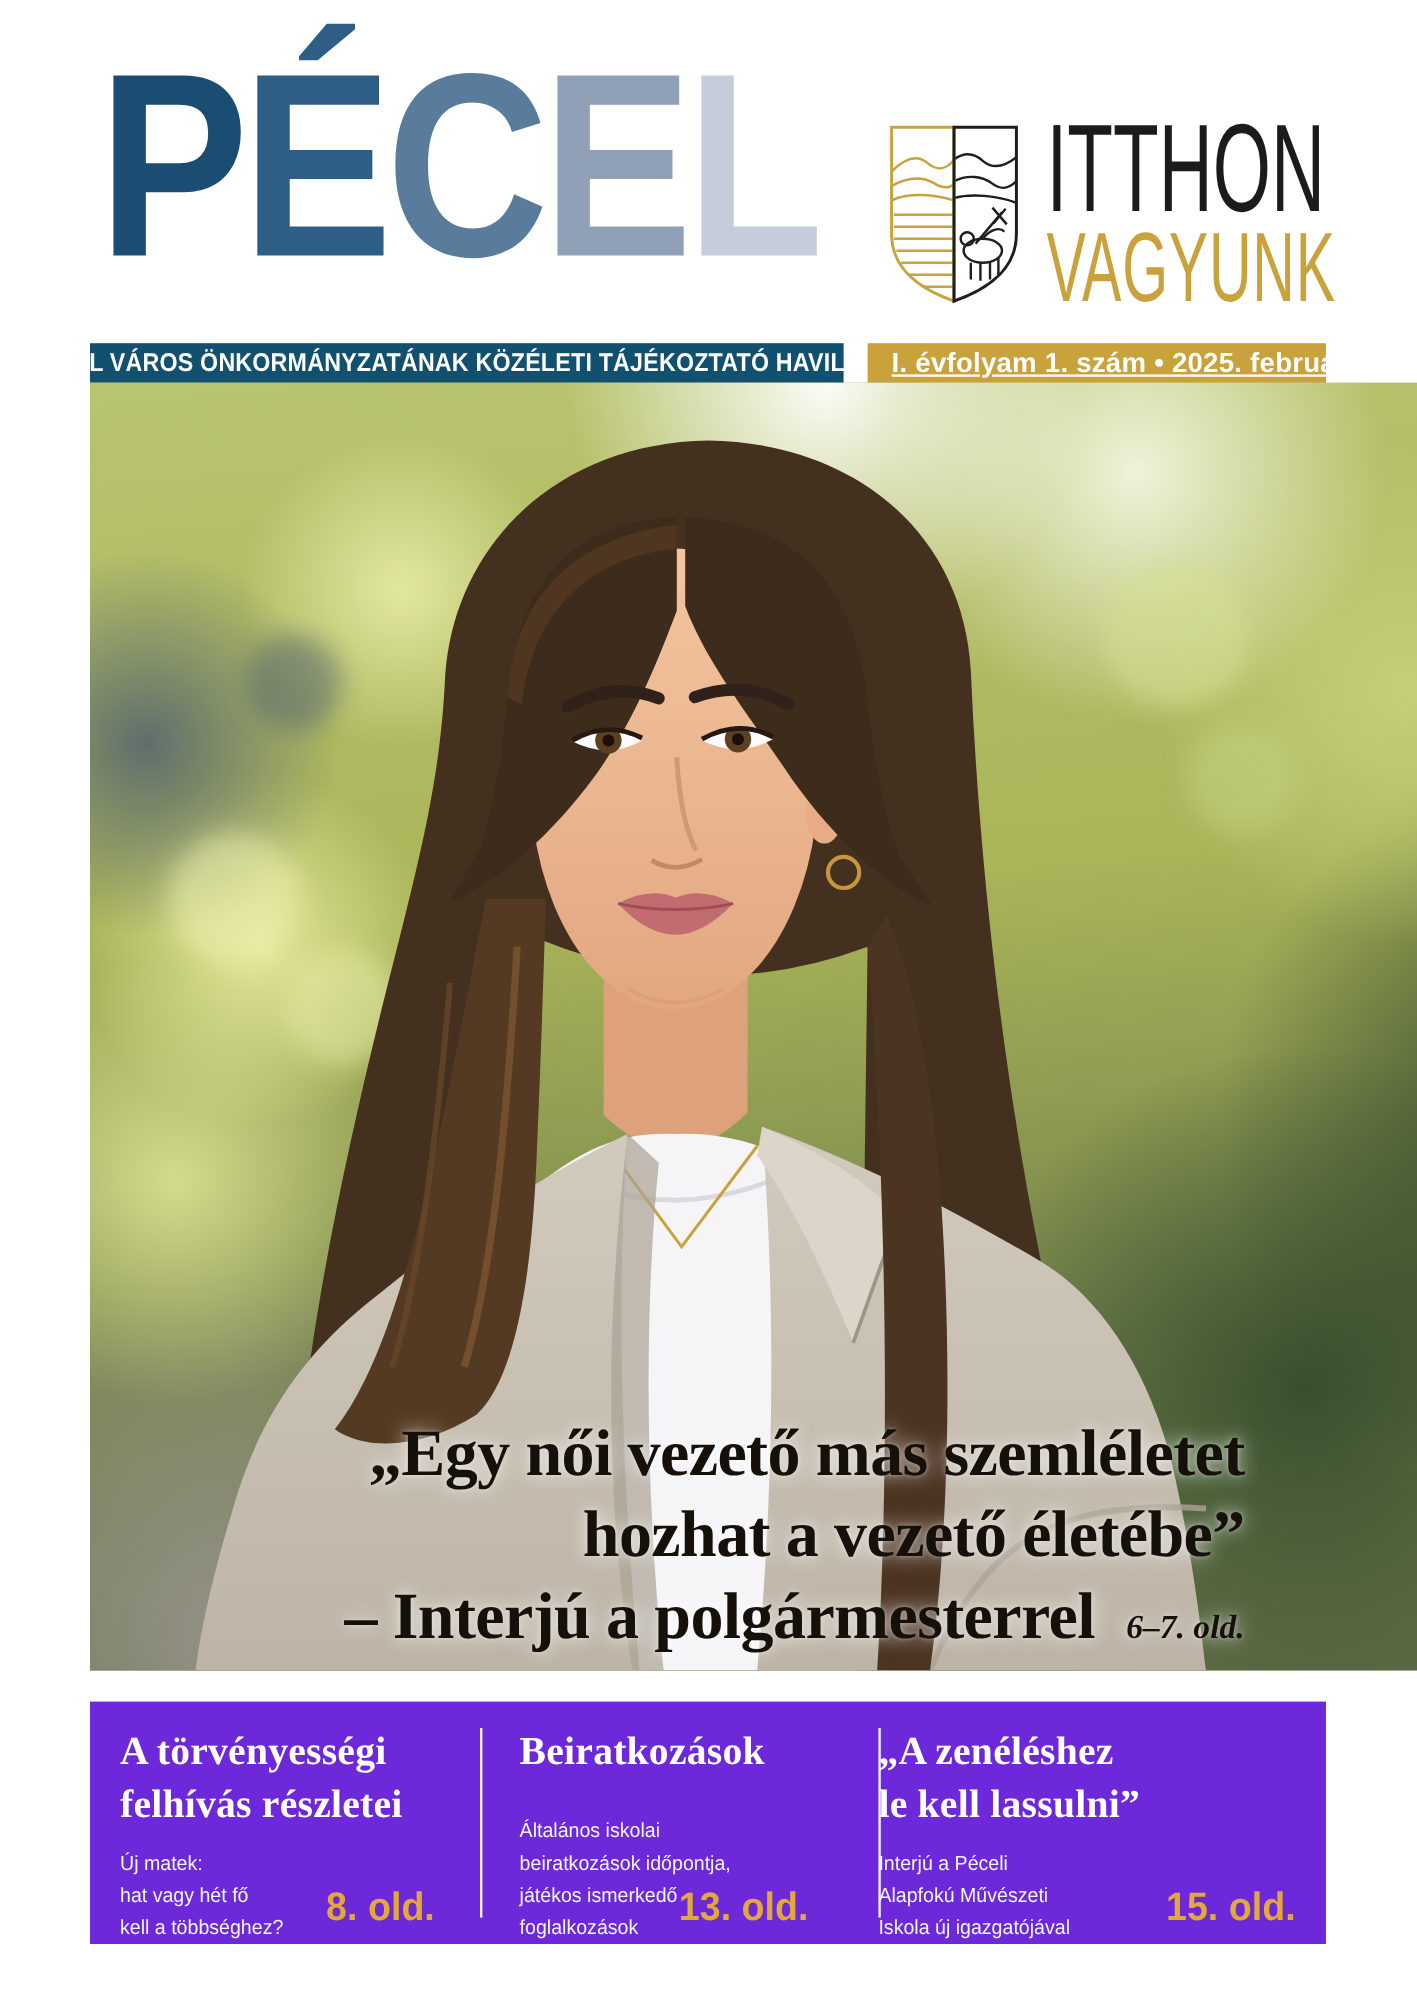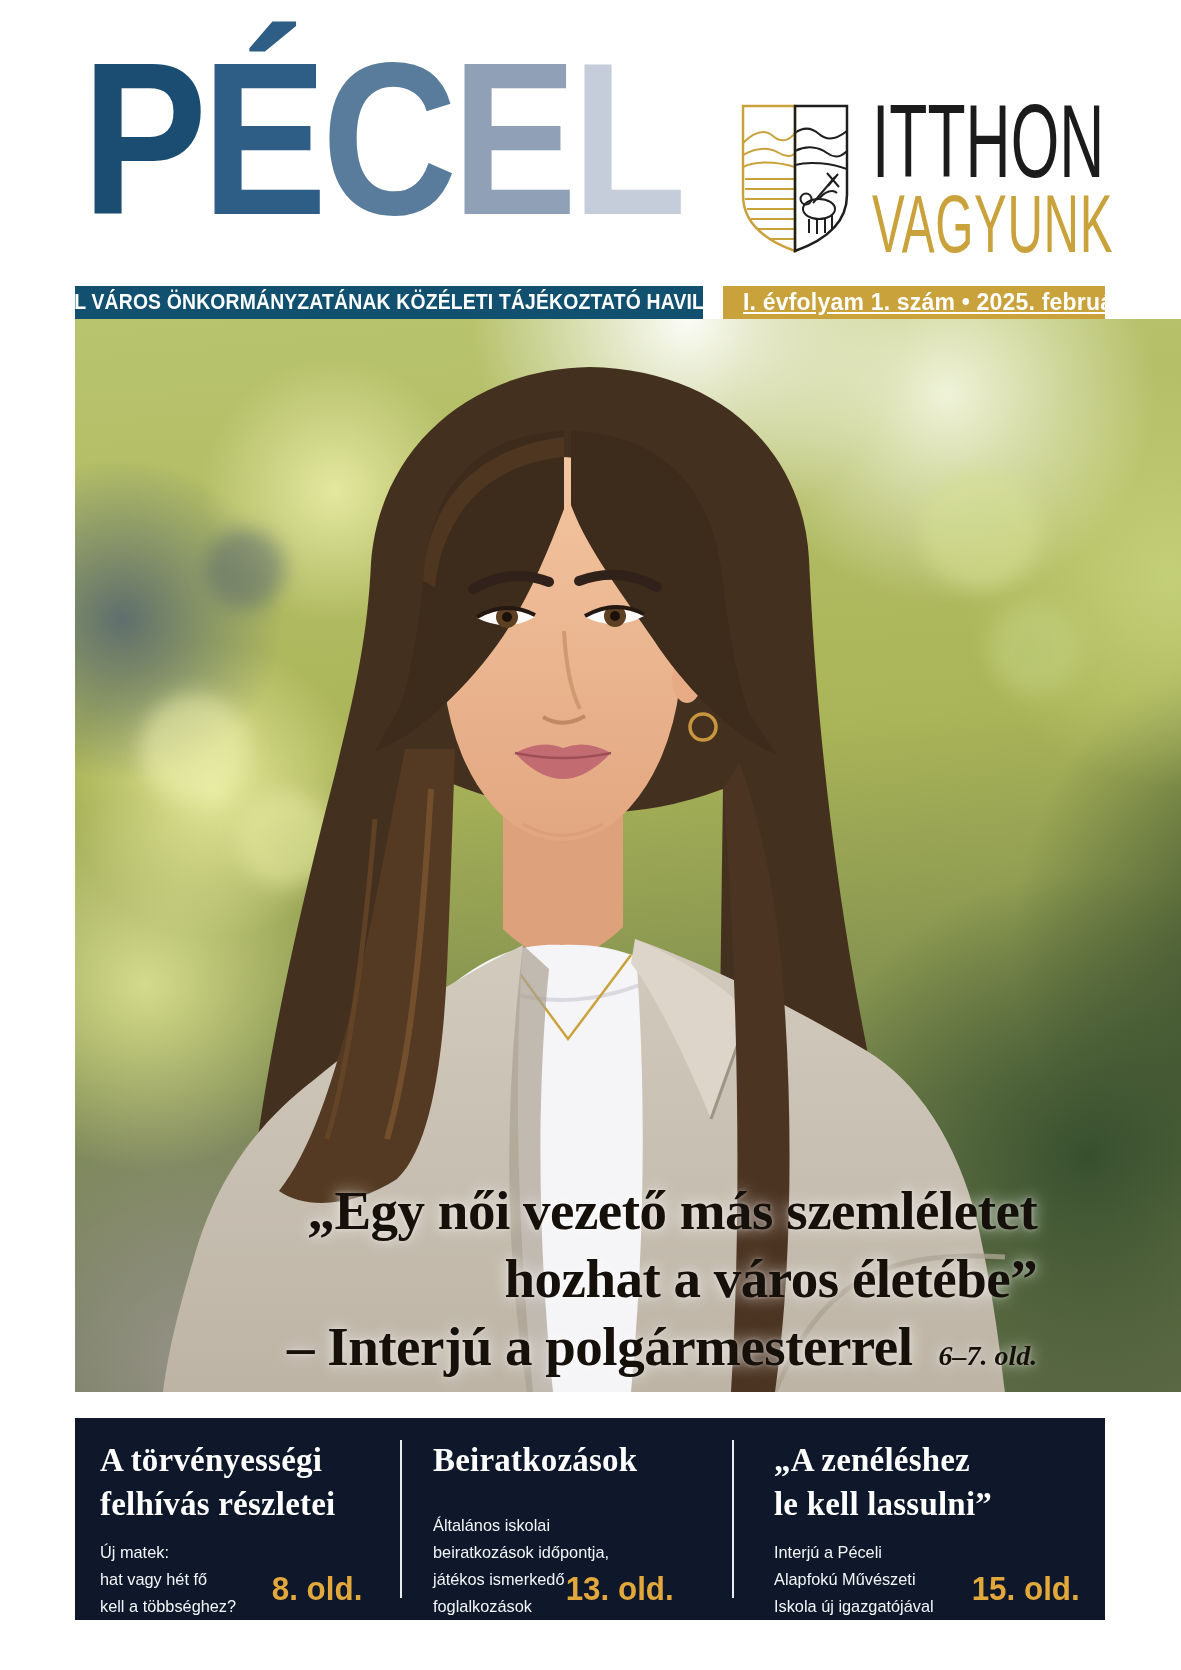--- a/index.html
+++ b/index.html
@@ -226,28 +226,28 @@
       <path d="M468,398 Q488,410 510,397" stroke="#c08a64" stroke-width="4" fill="none"></path>
 
       <path d="M440,434 Q466,420 488,429 Q511,420 536,434 Q511,460 488,460 Q464,460 440,434 Z" fill="#c26b70"></path>
       <path d="M440,434 Q488,444 536,434" stroke="#9e4f55" stroke-width="2.5" fill="none"></path>
 
       <path d="M448,505 Q487,528 528,505" stroke="#d99a74" stroke-width="3" fill="none" opacity=".6"></path>
     </svg>
 
     <div class="headline">
       <div>„Egy női vezető más szemléletet</div>
-      <div>hozhat a város életébe”</div>
+      <div>hozhat a vezető életébe”</div>
       <div>
         <span>– Interjú a polgármesterrel</span><span class="pageref">6–7. old.</span>
       </div>
     </div>
   </div>
 
-  <div class="footer" style="background-color: #0f172a;">
+  <div class="footer" style="background-color: #6d28d9;">
     <div class="fdivider" style="left:325px;"></div>
     <div class="fdivider" style="left:657px;"></div>
 
     <div class="fcol" style="left:0; width:325px; padding-left:25px;">
       <div class="ftitle">
         <div>A törvényességi</div>
         <div>felhívás részletei</div>
       </div>
       <div class="fdesc">
         <div>Új matek:</div>
@@ -263,21 +263,21 @@
       </div>
       <div class="fdesc" style="margin-top:30px;">
         <div>Általános iskolai</div>
         <div>beiratkozások időpontja,</div>
         <div>játékos ismerkedő</div>
         <div>foglalkozások</div>
       </div>
       <div class="fpage" style="right: 58px; bottom: 12px; color: rgb(226, 168, 60);">13. old.</div>
     </div>
 
-    <div class="fcol" style="left:657px; width:373px; padding-left:42px;">
+    <div class="fcol" style="left:657px; width:373px; ">
       <div class="ftitle">
         <div>„A zenéléshez</div>
         <div>le kell lassulni”</div>
       </div>
       <div class="fdesc">
         <div>Interjú a Péceli</div>
         <div>Alapfokú Művészeti</div>
         <div>Iskola új igazgatójával</div>
       </div>
       <div class="fpage" style="right: 25px; bottom: 12px; color: rgb(226, 168, 60);">15. old.</div>

